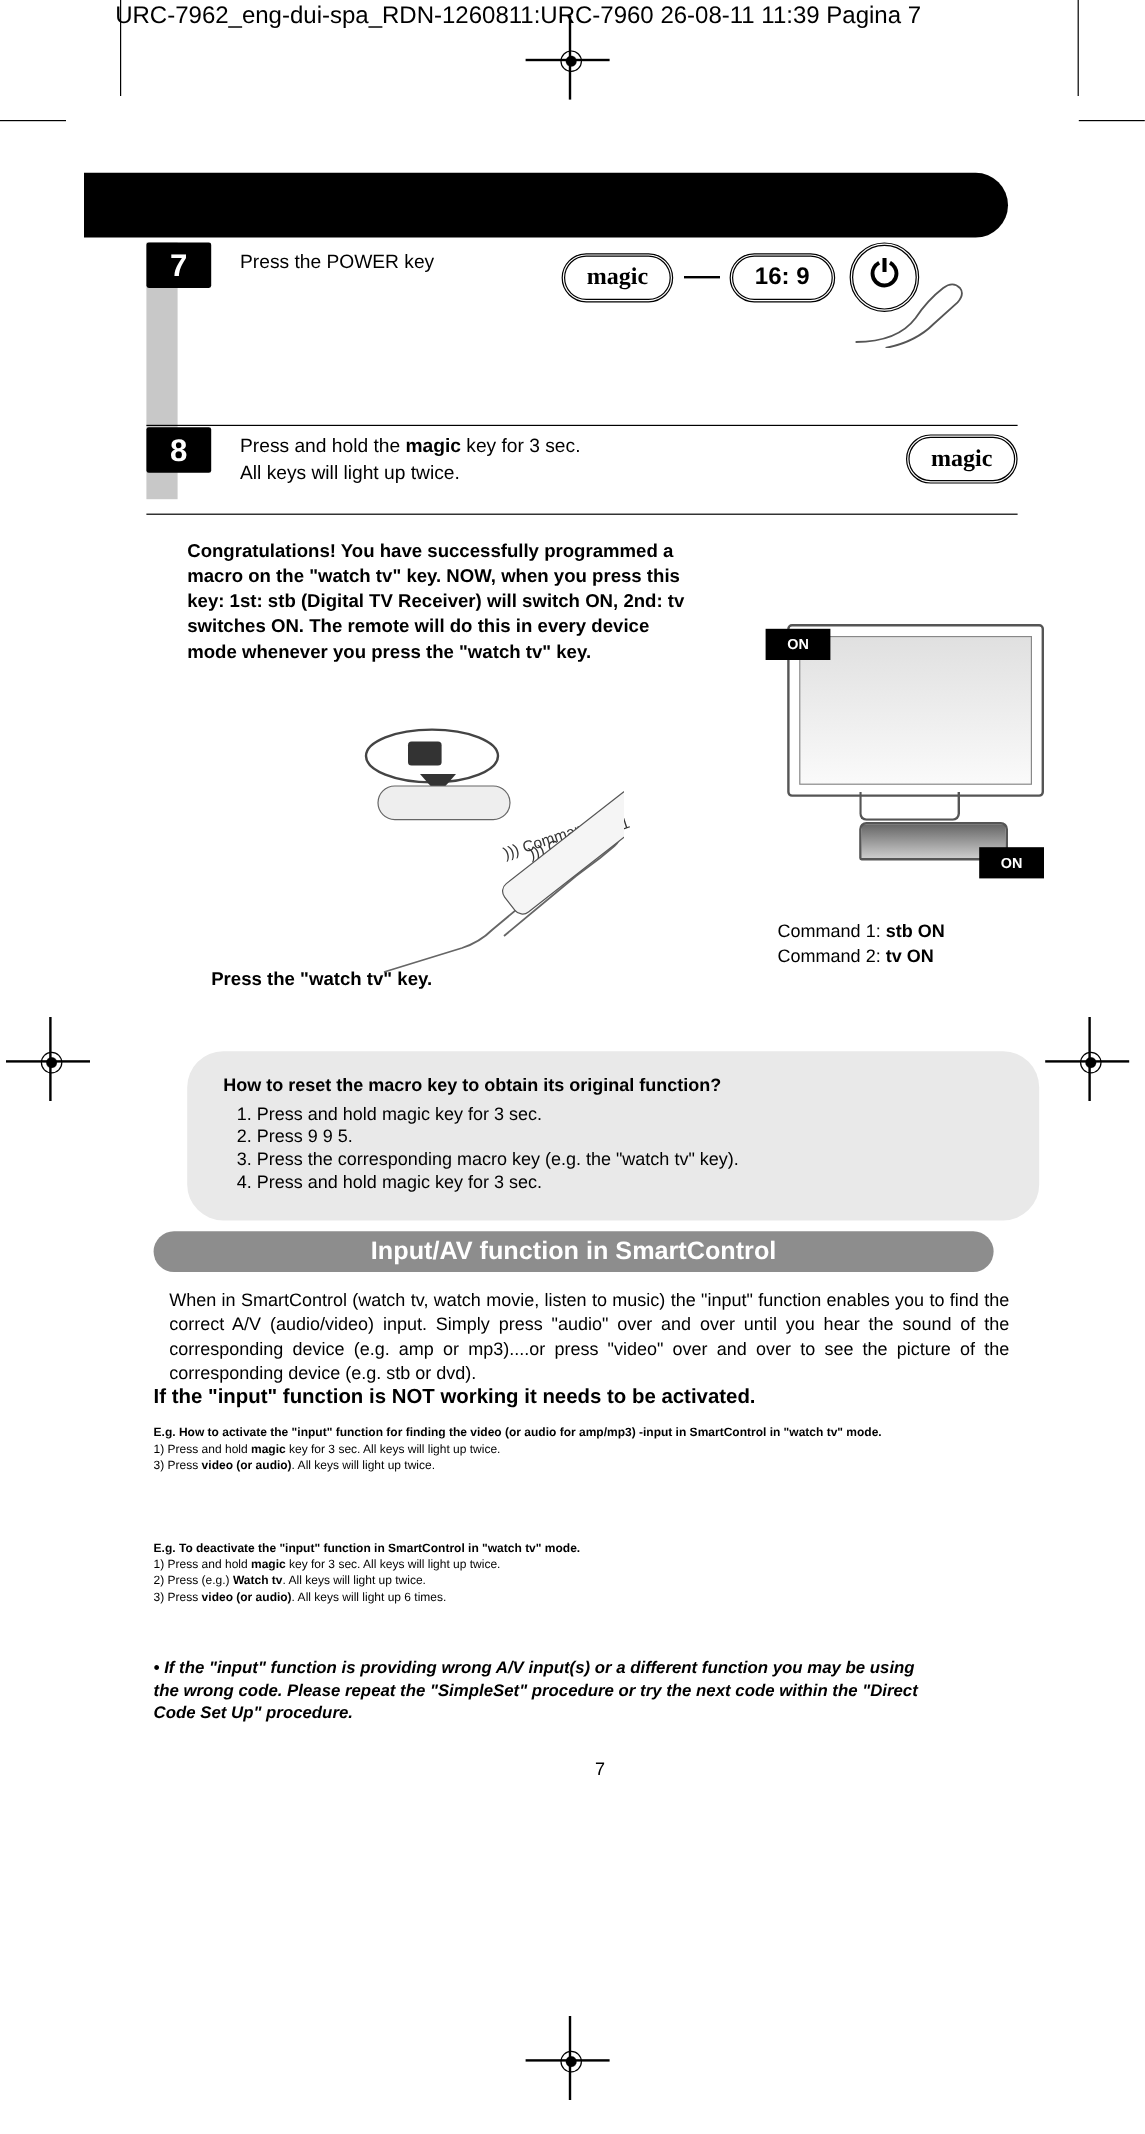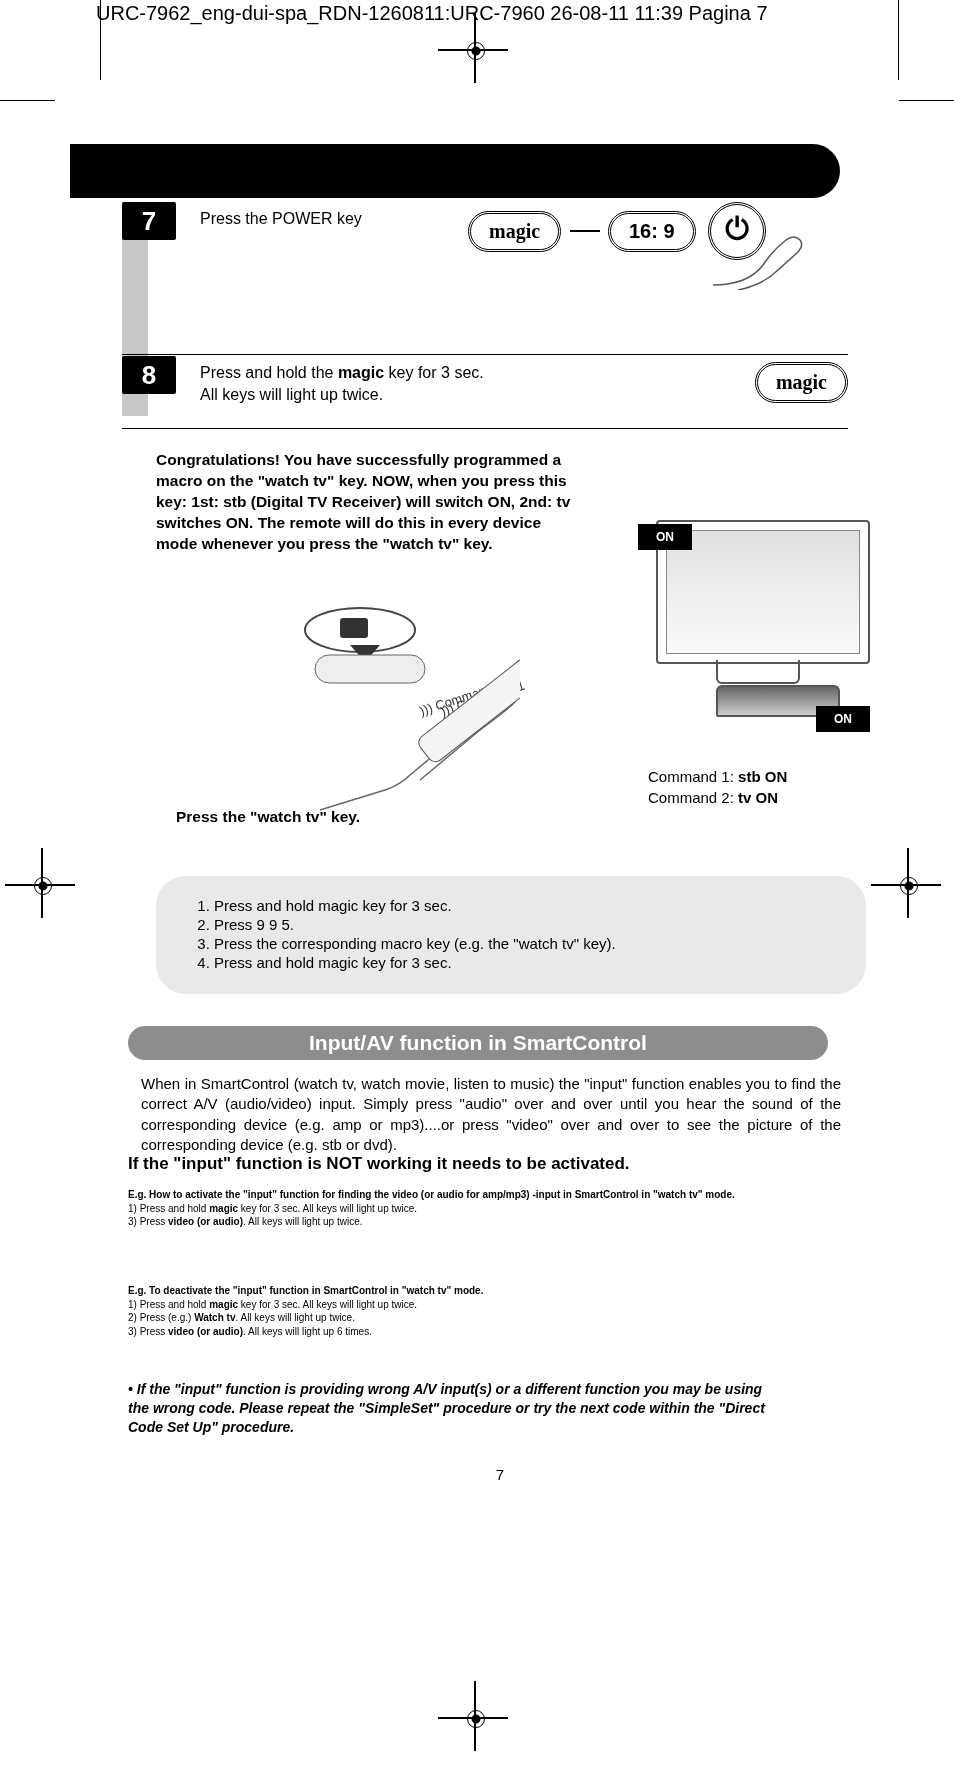--- a/index.html
+++ b/index.html
@@ -393,20 +393,21 @@
   </svg>
 
   <div class="command-text">
     <div><span>Command 1: </span><b>stb ON</b></div>
     <div><span>Command 2: </span><b>tv ON</b></div>
   </div>
 
   <div class="press-watch">Press the "watch tv" key.</div>
 
   <div class="reset-box">
+    <div class="title">How to reset the macro key to obtain its original function?</div>
     <ol>
       <li>Press and hold magic key for 3 sec.</li>
       <li>Press 9 9 5.</li>
       <li>Press the corresponding macro key (e.g. the "watch tv" key).</li>
       <li>Press and hold magic key for 3 sec.</li>
     </ol>
   </div>
 
   <div class="section-bar">Input/AV function in SmartControl</div>
 

